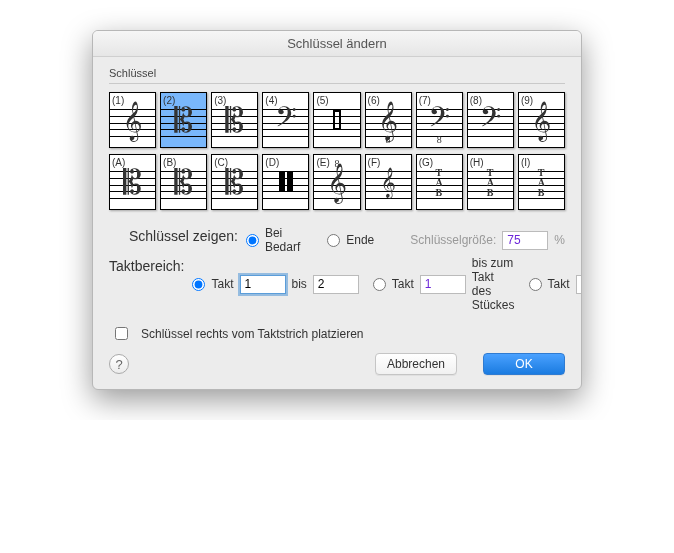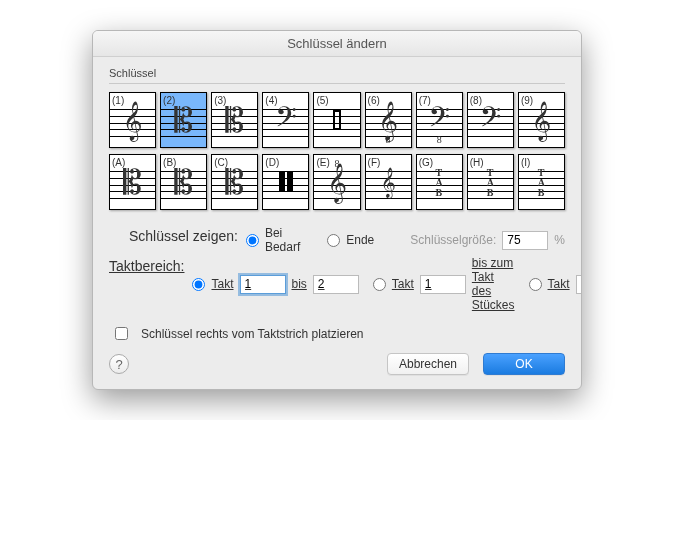--- a/index.html
+++ b/index.html
@@ -93,30 +93,30 @@
   .form-options { display:flex; flex-direction:row; gap:14px; }
   .opt { display:flex; align-items:center; gap:6px; font-size:12px; color:#333; min-height:20px;}
   .opt input[type=radio]{ margin:0; }
   .sub-indent { margin-left:22px; display:flex; align-items:center; gap:6px; font-size:12px; color:#999; }
   .sub-indent input[type=text]{ width:46px; }
   input[type=text]{
     font-size:12px; padding:2px 4px; border:1px solid #bbb; background:#fff;
     height:19px;
   }
   input[type=text].focus { outline: none; border:1px solid #5b9dd9; box-shadow: 0 0 0 2px rgba(91,157,217,.6); }
-  input[type=text]:disabled{ color:#000000; background:#fff;}
+  input[type=text]:disabled{ color:#6d28d9; background:#fff;}
   .checkbox-row { display:flex; align-items:center; gap:10px; margin:12px 0 10px 2px; font-size:12px;}
   .footer { display:flex; align-items:center; justify-content:space-between; }
   .help {
     width:20px; height:20px; border-radius:50%; border:1px solid #aaa;
     background:linear-gradient(#fff,#ececec);
     display:flex; align-items:center; justify-content:center;
     font-size:13px; color:#666;
   }
-  .buttons { display:flex; gap:14px; }
+  .buttons { display:flex; gap:26px; }
   .btn {
     min-width:82px; height:22px; border-radius:4px;
     border:1px solid #c5c5c5;
     background:linear-gradient(#fff,#f1f1f1);
     font-size:12px;
     display:flex; align-items:center; justify-content:center;
     box-shadow: 0 1px 0 rgba(0,0,0,.05);
     padding: 0 8px;
   }
   .btn.primary {
@@ -358,21 +358,21 @@
           <span>Ende</span>
         </label>
         <div class="sub-indent">
           <span>Schlüsselgröße:</span>
           <input type="text" disabled="" value="75" style="">
           <span>%</span>
         </div>
       </div>
     </div>
 
-    <div class="form-row" style="text-decoration:underline;">
+    <div class="form-row" style="">
       <div class="form-label">Taktbereich:</div>
       <div class="form-options">
         <div class="opt">
           <input type="radio" name="range" checked="" style="">
           <span>Takt</span>
           <input type="text" class="focus" style="width: 46px;" value="1">
           <span>bis</span>
           <input type="text" style="width: 46px;" value="2">
         </div>
         <div class="opt">

